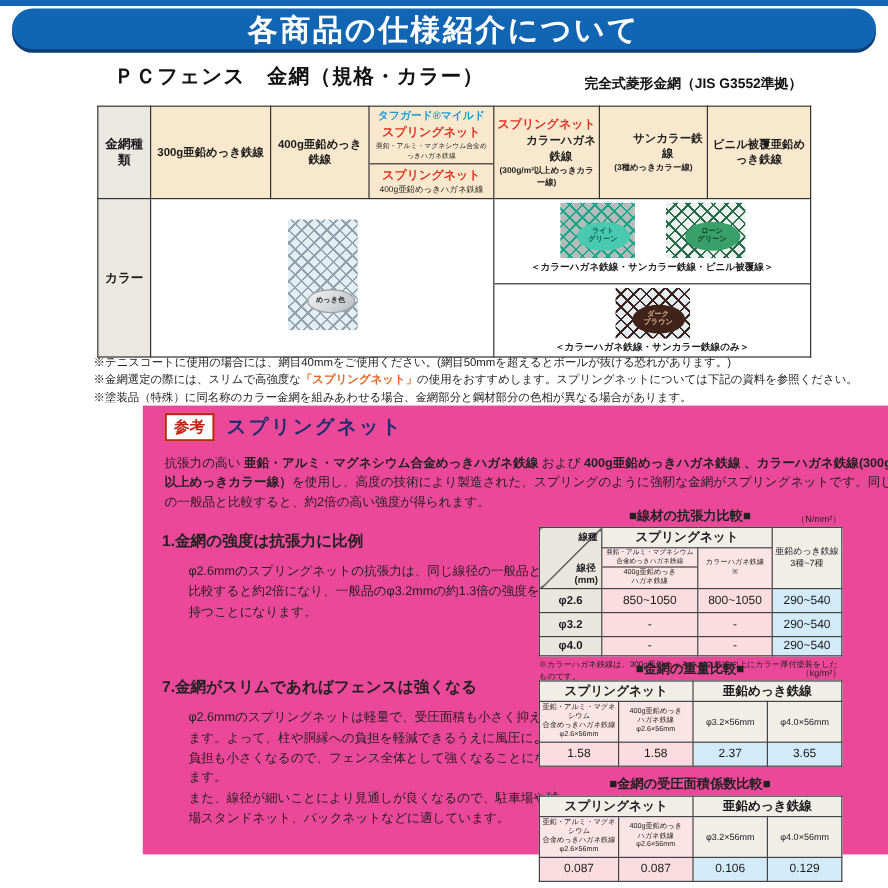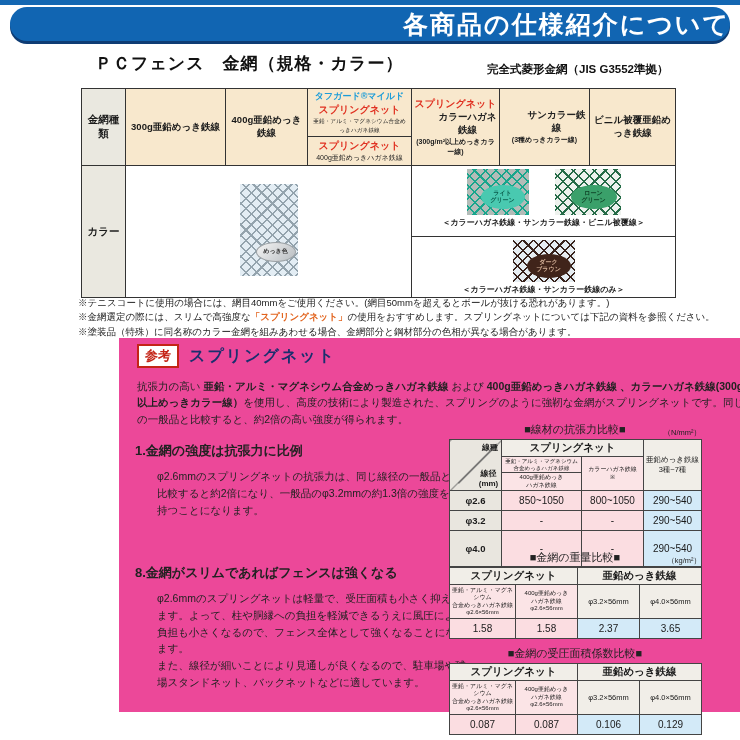--- a/index.html
+++ b/index.html
@@ -1,21 +1,21 @@
 <!DOCTYPE html>
 <html><head>
 <meta charset="utf-8">
 <style>
   * { margin:0; padding:0; box-sizing:border-box; }
   html,body { width:740px; height:740px; }
   body { font-family:"Liberation Sans", sans-serif; background:#ffffff; position:relative; overflow:hidden; color:#1a1a1a; }
 
   .top-strip { position:absolute; top:0; left:0; width:740px; height:5px; background:#1467b2; }
   .title-pill { position:absolute; top:7px; left:10px; right:10px; height:34px; background:#1165b2; border-radius:18px;
-    box-shadow:0 3px 0 #0e3c74; display:flex; align-items:center; justify-content:flex-end; }
+    box-shadow:0 3px 0 #0e3c74; display:flex; align-items:center; justify-content:center; }
   .title-pill span { color:#ffffff; font-size:25px; font-weight:bold; letter-spacing:2px; }
 
   .subtitle-left { position:absolute; left:95px; top:52px; font-size:17px; font-weight:bold; color:#111; letter-spacing:1px; }
   .subtitle-right { position:absolute; left:487px; top:62px; font-size:11.5px; font-weight:bold; color:#111; }
 
   table { border-collapse:collapse; table-layout:fixed; }
   .spec-table { position:absolute; left:81px; top:88px; width:594px; }
   .spec-table td { border:1px solid #333; text-align:center; vertical-align:middle; padding:1px; }
   .lbl { background:#eae8e0; font-weight:bold; font-size:10.5px; }
   .cream { background:#f8e8cd; font-weight:bold; font-size:9.5px; }
@@ -68,21 +68,21 @@
   .sec-h { position:absolute; font-size:13px; font-weight:bold; color:#222; }
   .sec-b { position:absolute; font-size:10.5px; line-height:1.6; color:#222; white-space:pre-line; }
   .sec1-h { left:16px; top:104px; }
   .sec1-b { left:38px; top:130px; width:302px; }
   .sec2-h { left:16px; top:226px; }
   .sec2-b { left:38px; top:252px; width:318px; }
 
   .subtbl-wrap { position:absolute; left:330px; width:252px; }
   .tblA-wrap { top:84px; } .tblB-wrap { top:212px; } .tblC-wrap { top:308px; }
   .subtbl-titlebar { display:flex; align-items:flex-end; justify-content:center; position:relative; margin-bottom:2px; }
-  .subtbl-title { font-size:11px; font-weight:normal; color:#222; }
+  .subtbl-title { font-size:11px; font-weight:bold; color:#222; }
   .subtbl-unit { position:absolute; right:0; bottom:-1px; font-size:7.5px; color:#222; }
   .subtbl { width:252px; background:#fff; }
   .subtbl td { border:1px solid #444; text-align:center; vertical-align:middle; padding:1px; }
   .gh { background:#f1eee8; font-weight:bold; font-size:10.5px; }
   .sh-pink { background:#fbe4e6; font-size:6px; line-height:1.25; white-space:pre-line; }
   .sh-gray { background:#f1eee8; font-size:7.5px; line-height:1.3; white-space:pre-line; }
   .dia-cell { background:#e9e6df; font-size:9.5px; font-weight:bold; }
   .v-pink { background:#fbdde1; font-size:10px; }
   .v-blue { background:#d3eaf8; font-size:10px; }
   .corner { background:#e9e6df; position:relative; padding:0 !important;
@@ -194,21 +194,21 @@
     <span class="ref-title">スプリングネット</span>
   </div>
 
   <div class="ref-para">
     <span>抗張力の高い </span><b>亜鉛・アルミ・マグネシウム合金めっきハガネ鉄線</b><span> および </span><b>400g亜鉛めっきハガネ鉄線 、カラーハガネ鉄線(300g/m²以上めっきカラー線）</b><span>を使用し、高度の技術により製造された、スプリングのように強靭な金網がスプリングネットです。同じ線径の一般品と比較すると、約2倍の高い強度が得られます。</span>
   </div>
 
   <div class="sec-h sec1-h">1.金網の強度は抗張力に比例</div>
   <div class="sec-b sec1-b">φ2.6mmのスプリングネットの抗張力は、同じ線径の一般品と比較すると約2倍になり、一般品のφ3.2mmの約1.3倍の強度を持つことになります。</div>
 
-  <div class="sec-h sec2-h">8.金網がスリムであればフェンスは強くなる</div>
+  <div class="sec-h sec2-h">7.金網がスリムであればフェンスは強くなる</div>
   <div class="sec-b sec2-b">φ2.6mmのスプリングネットは軽量で、受圧面積も小さく抑えられます。よって、柱や胴縁への負担を軽減できるうえに風圧による負担も小さくなるので、フェンス全体として強くなることになります。
 また、線径が細いことにより見通しが良くなるので、駐車場や球場スタンドネット、バックネットなどに適しています。</div>
 
   <div class="subtbl-wrap tblA-wrap">
     <div class="subtbl-titlebar">
       <span class="subtbl-title">■線材の抗張力比較■</span>
       <span class="subtbl-unit">（N/mm²）</span>
     </div>
     <table class="subtbl">
       <colgroup>
@@ -242,21 +242,21 @@
         <td class="v-pink">850~1050</td>
         <td class="v-pink">800~1050</td>
         <td class="v-blue">290~540</td>
       </tr>
       <tr style="height:20px">
         <td class="dia-cell">φ3.2</td>
         <td class="v-pink">-</td>
         <td class="v-pink">-</td>
         <td class="v-blue">290~540</td>
       </tr>
-      <tr style="height:36px">
+      <tr style="height:16px">
         <td class="dia-cell">φ4.0</td>
         <td class="v-pink">-</td>
         <td class="v-pink">-</td>
         <td class="v-blue">290~540</td>
       </tr>
     </tbody>
       </table>
     <div class="subtbl-foot">※カラーハガネ鉄線は、300g亜鉛めっきハガネ鉄線の上にカラー厚付塗装をしたものです。</div>
   </div>
 

